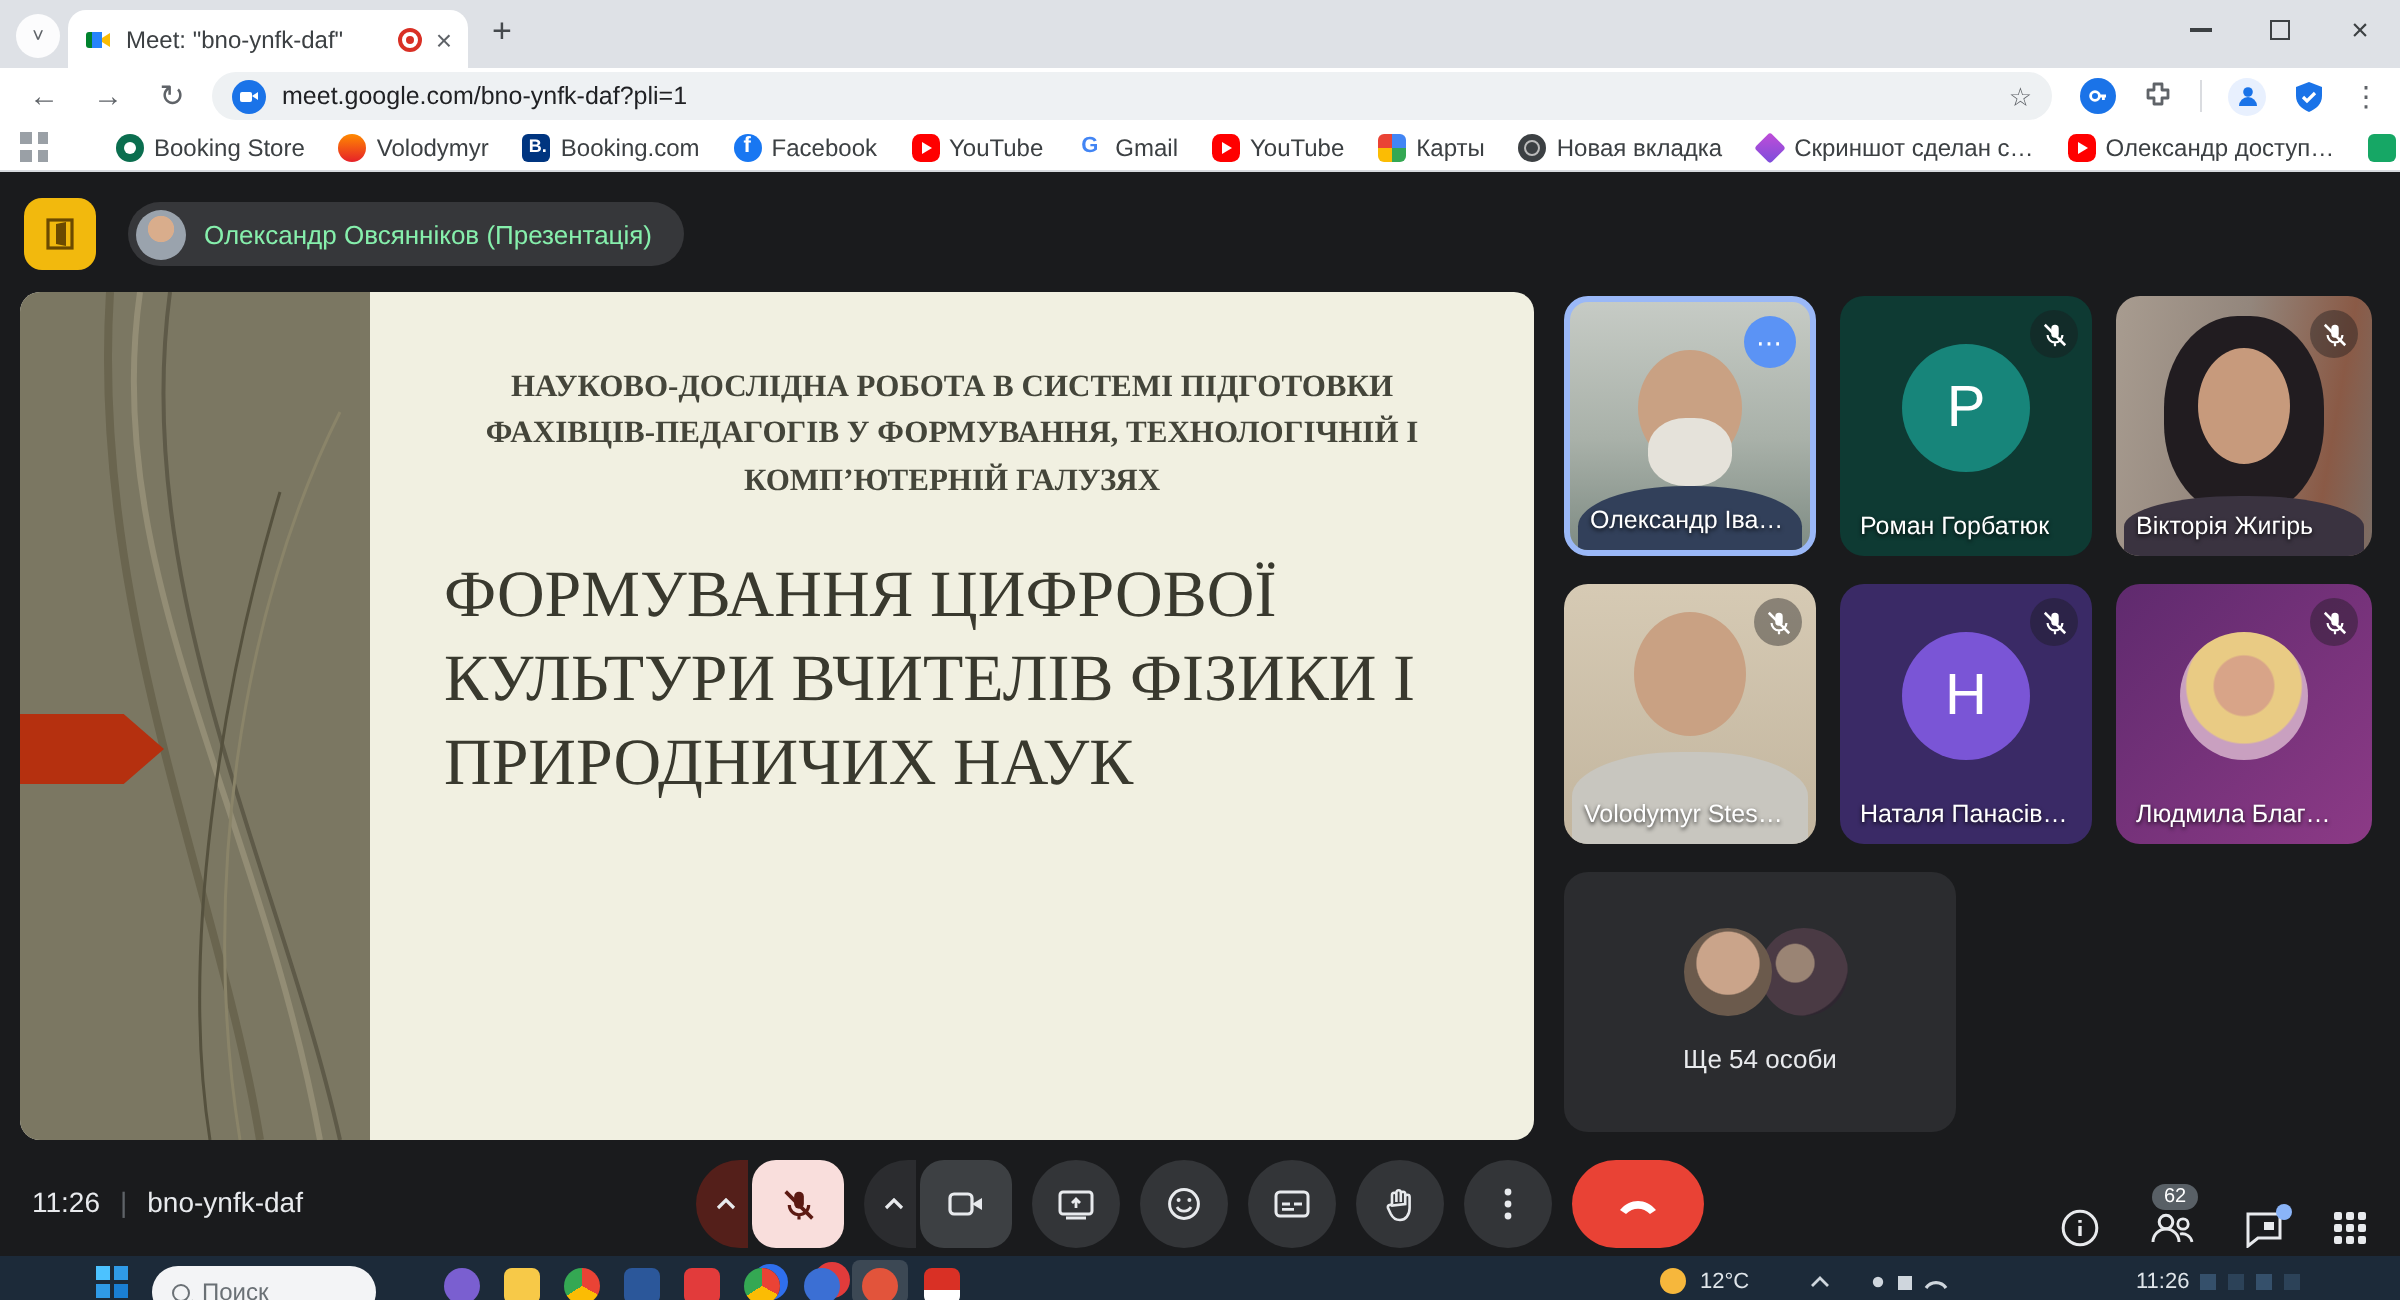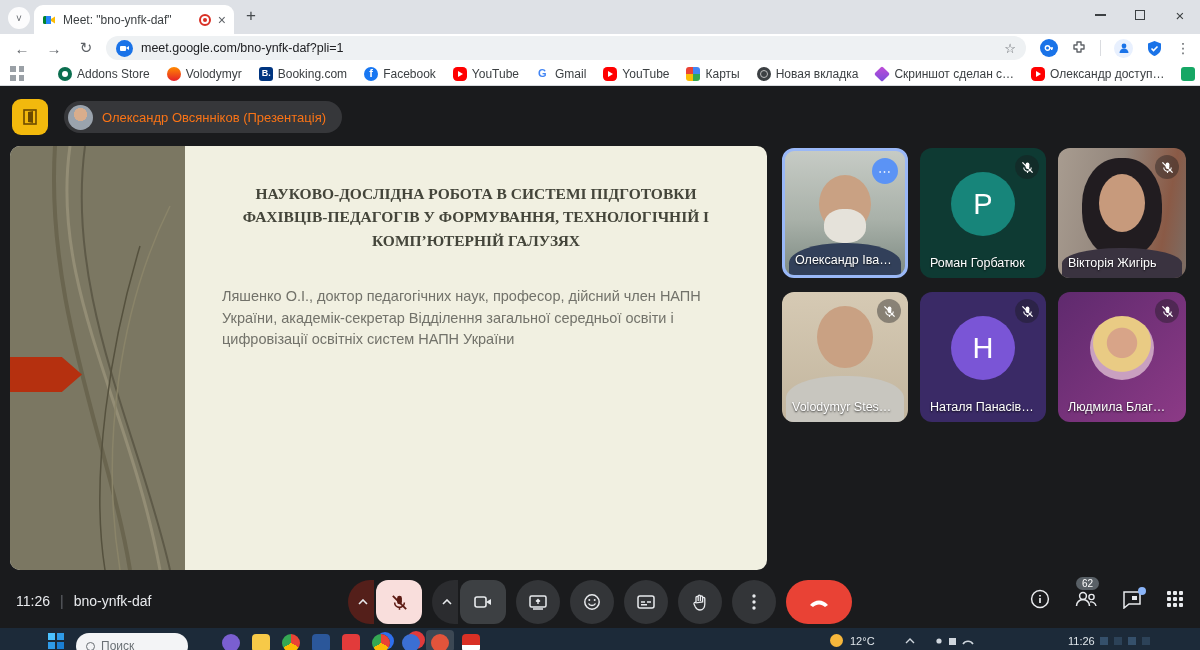--- a/index.html
+++ b/index.html
@@ -63,21 +63,21 @@
 
   
   .meet { position:absolute; top:86px; left:0; width:1200px; height:542px; background:#1a1b1d; }
 
   .door-btn { position:absolute; left:12px; top:13px; width:36px; height:36px; border-radius:9px; background:#f2b90d;
               display:flex; align-items:center; justify-content:center; }
   .presenter { position:absolute; left:64px; top:15px; height:32px; background:#36373a; border-radius:16px;
                display:flex; align-items:center; gap:9px; padding:0 16px 0 4px; }
   .presenter .pav { width:25px; height:25px; border-radius:50%;
       background:radial-gradient(circle at 50% 38%, #d9ad8c 32%, #9aa3ad 34% 100%); }
-  .presenter span { font-size:13px; color:#f97316; }
+  .presenter span { font-size:13px; color:#86efac; }
 
   
   .slide { position:absolute; left:10px; top:60px; width:757px; height:424px; background:#f1f0e1;
            border-radius:10px; overflow:hidden; }
   .band { position:absolute; left:0; top:0; bottom:0; width:175px; background:#7b7762; }
   .arrow { position:absolute; left:0; top:211px; width:72px; height:35px; background:#b5300f;
            clip-path:polygon(0 0,72% 0,100% 50%,72% 100%,0 100%); }
   .scontent { position:absolute; left:192px; top:0; width:548px; height:100%; font-family:"Liberation Serif", serif; }
   .s-heading { margin:36px auto 0; width:482px; text-align:center; font-size:15.5px; font-weight:bold;
                color:#44453a; line-height:1.5; }
@@ -149,21 +149,21 @@
   .chev-mic { background:#541f1a; }
   .chev-cam { background:#2b2c2f; }
   .micbtn { width:46px; height:44px; border-radius:12px; background:#f9dedc; display:flex;
             align-items:center; justify-content:center; margin-left:2px; }
   .cambtn { width:46px; height:44px; border-radius:12px; background:#3d4043; display:flex;
             align-items:center; justify-content:center; margin-left:2px; }
   .cbtn { width:44px; height:44px; border-radius:50%; background:#333538; display:flex;
           align-items:center; justify-content:center; }
   .endbtn { width:66px; height:44px; border-radius:22px; background:#e94235; display:flex;
             align-items:center; justify-content:center; }
-  .mbar-right { position:absolute; right:16px; top:14px; display:flex; gap:24px; align-items:center; }
+  .mbar-right { position:absolute; right:16px; top:29px; display:flex; gap:24px; align-items:center; }
   .ricon { position:relative; display:flex; align-items:center; justify-content:center; }
   .badge62 { position:absolute; top:-13px; left:2px; background:#596066; color:#fff; font-size:10px;
              padding:1px 6px; border-radius:9px; }
   .bluedot { position:absolute; top:-3px; right:-4px; width:8px; height:8px; border-radius:50%; background:#8ab4f8; }
 
   
   .taskbar { position:absolute; left:0; bottom:0; width:1200px; height:22px; background:#1c2a39; overflow:hidden; }
   .start { position:absolute; left:48px; top:5px; width:16px; height:16px;
       background:linear-gradient(#4cc2ff,#4cc2ff) 0 0/7px 7px no-repeat,
                  linear-gradient(#2f9be8,#2f9be8) 9px 0/7px 7px no-repeat,
@@ -244,21 +244,21 @@
       </svg>
       <span class="dots-v">⋮</span>
     </div>
   </div>
 
   <div class="bookmarks">
     <span class="bico i-apps"></span>
     <span class="sep-v"></span>
     <span class="bm">
         <span class="bico i-addons"></span>
-        <span>Addons Store</span>
+        <span>Booking Store</span>
       </span>
     <span class="bm">
         <span class="bico i-ali"></span>
         <span>Volodymyr</span>
       </span>
     <span class="bm">
         <span class="bico i-booking"></span>
         <span>Booking.com</span>
       </span>
     <span class="bm">
@@ -319,21 +319,21 @@
         <path d="M60 0 C 40 140, 120 260, 150 424" stroke="#938d75" stroke-width="3" fill="none"></path>
         <path d="M75 0 C 55 150, 130 290, 160 424" stroke="#5e5a48" stroke-width="2" fill="none"></path>
         <path d="M45 0 C 35 160, 100 300, 120 424" stroke="#6a654f" stroke-width="4" fill="none"></path>
         <path d="M160 60 C 110 160, 90 300, 110 424" stroke="#8a8469" stroke-width="1.5" fill="none"></path>
         <path d="M130 100 C 100 200, 80 330, 95 424" stroke="#55513e" stroke-width="1.5" fill="none"></path>
       </svg>
     </div>
     <div class="arrow"></div>
     <div class="scontent">
       <div class="s-heading">НАУКОВО-ДОСЛІДНА РОБОТА В СИСТЕМІ ПІДГОТОВКИ ФАХІВЦІВ-ПЕДАГОГІВ У ФОРМУВАННЯ, ТЕХНОЛОГІЧНІЙ І КОМП’ЮТЕРНІЙ ГАЛУЗЯХ</div>
-      <div class="s-author">Ляшенко О.І., доктор педагогічних наук, професор, дійсний член НАПН України, академік-секретар Відділення загальної середньої освіти і цифровізації освітніх систем НАПН України</div>
+      <div class="s-title">ФОРМУВАННЯ ЦИФРОВОЇ КУЛЬТУРИ ВЧИТЕЛІВ ФІЗИКИ І ПРИРОДНИЧИХ НАУК</div>
     </div>
   </div>
 
   <div class="tile speaking t-oleksandr" style="left:782px;top:62px;">
     <span class="p-head"></span>
       <span class="p-beard"></span>
       <span class="p-body"></span>
     <span class="morebadge">⋯</span>
     <span class="tname">Олександр Іва…</span>
   </div>
@@ -394,20 +394,25 @@
     <span class="micoff">
       <svg width="13" height="13" viewBox="0 0 14 14">
           <rect x="5" y="1.5" width="4" height="7" rx="2" fill="#fff"></rect>
           <path d="M3 7 a4 4 0 0 0 8 0 M7 11 v2" stroke="#fff" stroke-width="1.2" fill="none"></path>
           <line x1="1.5" y1="1.5" x2="12.5" y2="12.5" stroke="#fff" stroke-width="1.4"></line>
         </svg>
     </span>
     <span class="tname">Людмила Благ…</span>
   </div>
 
+  <div class="tile t-more54" style="left:782px;top:350px;width:196px;">
+    <span class="av2"></span>
+    <span class="av1"></span>
+    <span class="mlabel">Ще 54 особи</span>
+  </div>
 
 
   <div class="mbar">
     <div class="mbar-left">
       <span>11:26</span>
       <span class="pipe">|</span>
       <span>bno-ynfk-daf</span>
     </div>
 
     <div class="controls">

